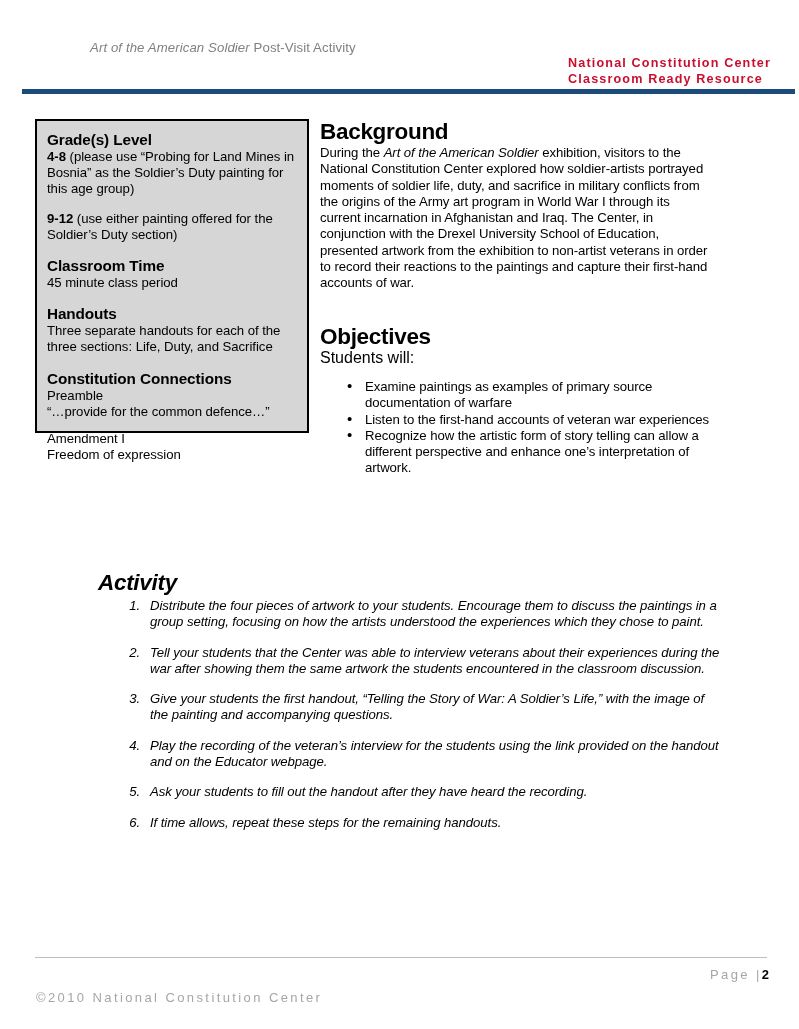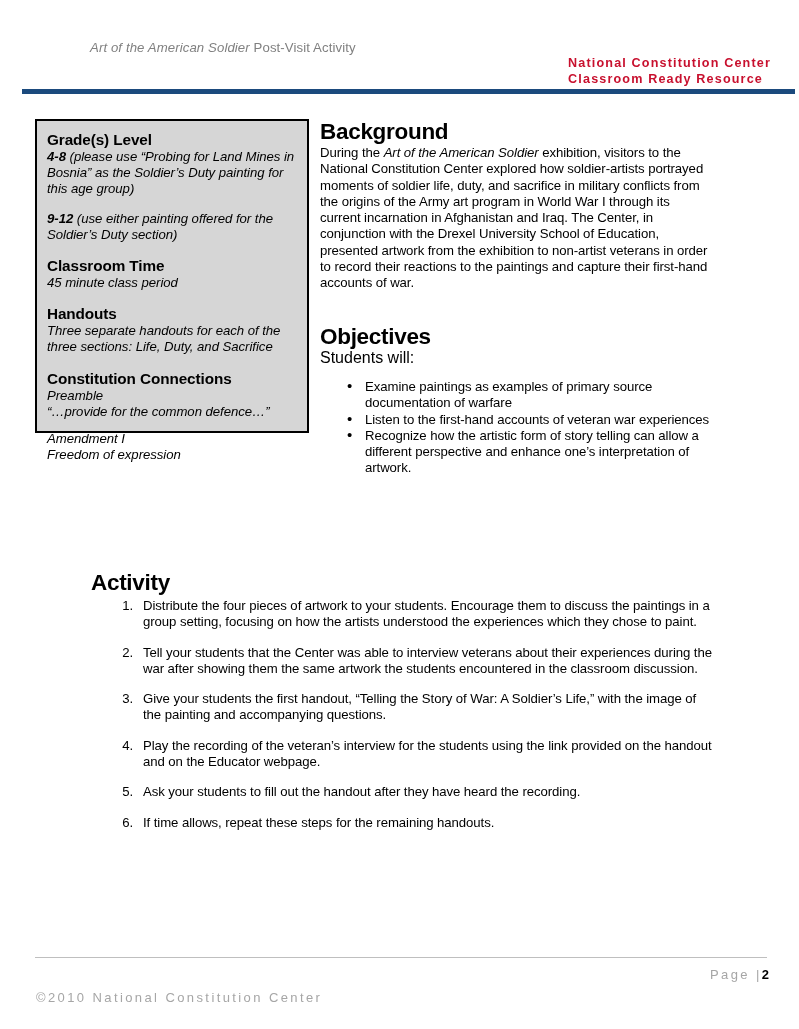--- a/index.html
+++ b/index.html
@@ -81,21 +81,20 @@
     font-size: 15.3px;
     font-weight: bold;
     line-height: 19px;
     letter-spacing: -0.1px;
   }
   .infobox p {
     margin: 0;
     font-size: 13.2px;
     line-height: 16.2px;
     letter-spacing: -0.05px;
-    font-style: italic;
   }
   .infobox .gap {
     height: 13px;
   }
   .infobox .gap-sm {
     height: 11px;
   }
   .infobox b {
     font-weight: bold;
   }
@@ -148,23 +147,24 @@
     position: absolute;
     left: 27px;
     top: -1px;
     font-size: 15px;
     line-height: 16.3px;
   }
 
   
   .activity {
     position: absolute;
-    left: 91px;
+    left: 98px;
     top: 570px;
     width: 624px;
+    font-style: italic;
   }
   .activity .sec-head {
     font-size: 22.5px;
     margin-bottom: 2px;
   }
   ol.act-list {
     margin: 0;
     padding: 0;
     list-style: none;
   }

